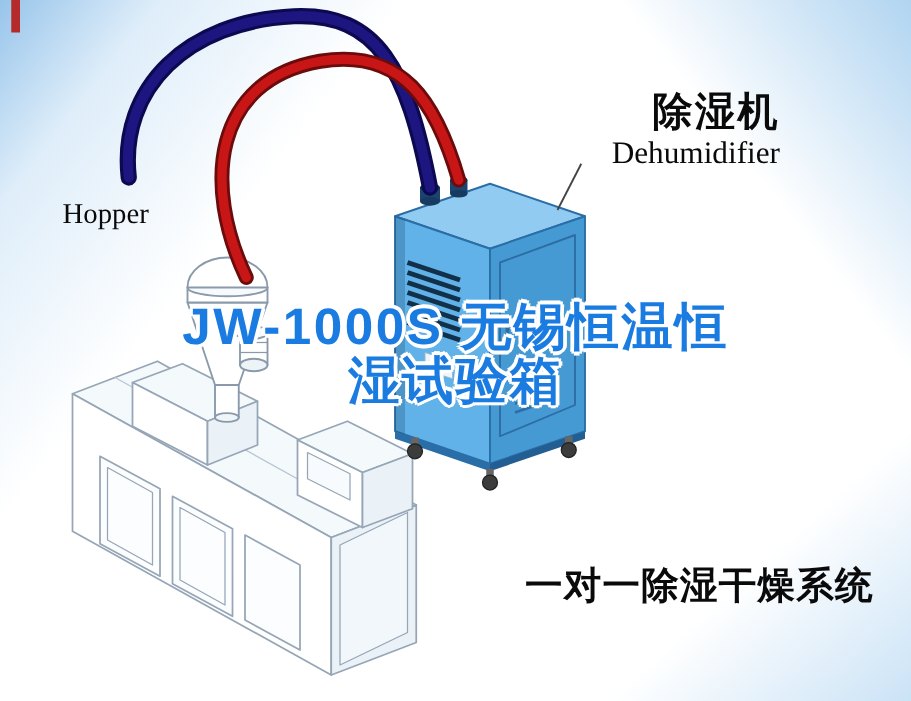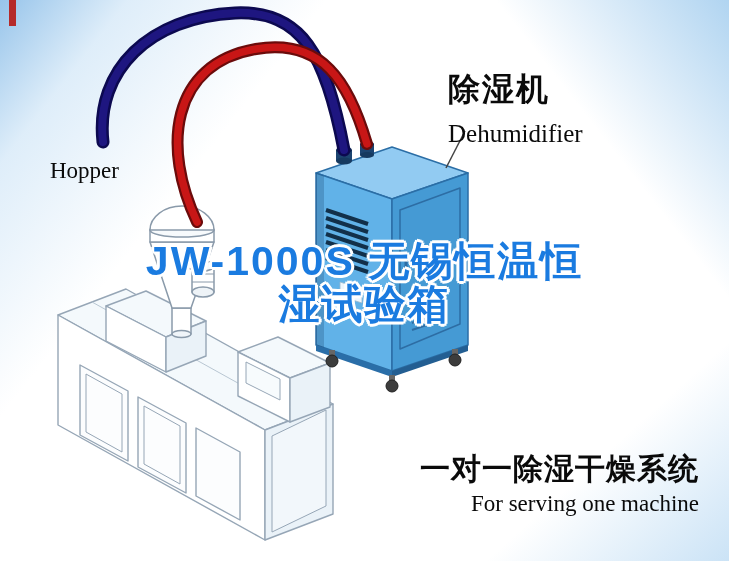--- a/index.html
+++ b/index.html
@@ -9,23 +9,23 @@
     background:
       linear-gradient(128deg, rgba(140,190,232,0.9) 0%, rgba(190,220,244,0.5) 11%, rgba(255,255,255,0) 28%),
       linear-gradient(232deg, rgba(150,198,236,0.75) 0%, rgba(255,255,255,0) 20%),
       linear-gradient(318deg, rgba(168,208,240,0.6) 0%, rgba(255,255,255,0) 18%),
       #ffffff;
   }
   .stage svg{position:absolute;left:0;top:0;}
   .abs{position:absolute;}
   .zh-label{font-weight:800;font-size:30px;color:#0a0a0a;line-height:1.1;}
   .en-label{font-family:"Liberation Serif",serif;font-size:23px;color:#0a0a0a;line-height:1.15;}
-  .dehu-label{left:448px;top:72px;width:164px;text-align:left;}
+  .dehu-label{left:460px;top:72px;width:164px;text-align:right;}
   .dehu-label .zh-label{font-size:32px;letter-spacing:2px;}
-  .dehu-label .en-label{font-size:25px;margin-top:13px;}
+  .dehu-label .en-label{font-size:25px;margin-top:2px;}
   .hopper-label{left:46px;top:156px;}
   .hopper-label .en-label{margin-left:4px;margin-top:2px;}
   .main-title{left:0;right:0;top:240px;text-align:center;line-height:43px;}
   .title-line{
     font-weight:800;font-size:41px;color:#1a7be0;letter-spacing:2px;
     text-shadow:3px 0 0 #fff,-3px 0 0 #fff,0 3px 0 #fff,0 -3px 0 #fff,
       2px 2px 0 #fff,-2px 2px 0 #fff,2px -2px 0 #fff,-2px -2px 0 #fff;
   }
   .caption{right:30px;top:452px;text-align:right;}
   .caption .zh-label{font-size:30px;letter-spacing:1px;}
@@ -167,16 +167,15 @@
     <div class="en-label">Dehumidifier</div>
   </div>
 
   <div class="abs main-title">
     <div class="title-line">JW-1000S 无锡恒温恒</div>
     <div class="title-line">湿试验箱</div>
   </div>
 
   <div class="abs caption">
     <div class="zh-label">一对一除湿干燥系统</div>
-    <div class="en-label">For serving one machine</div>
   </div>
 
 </div>
 
 </body></html>

